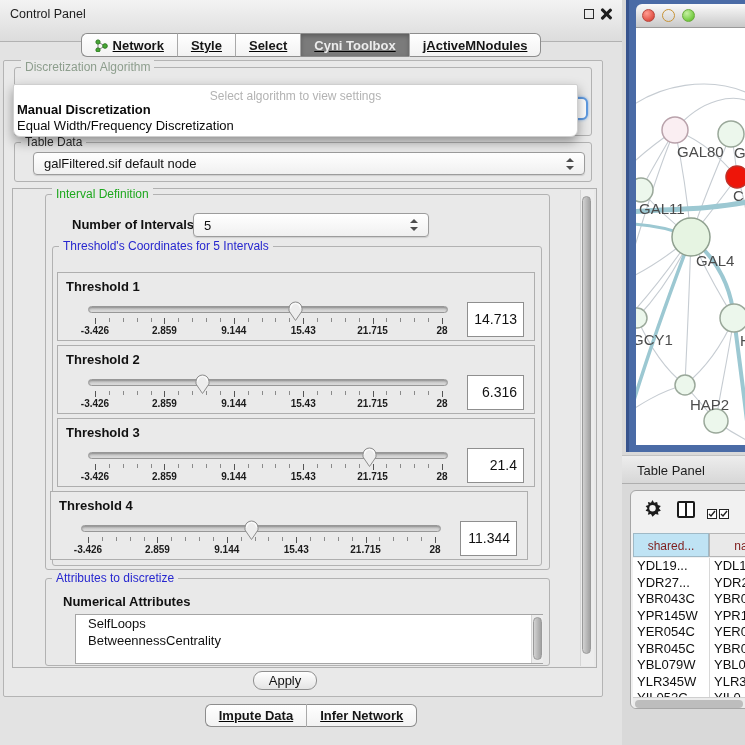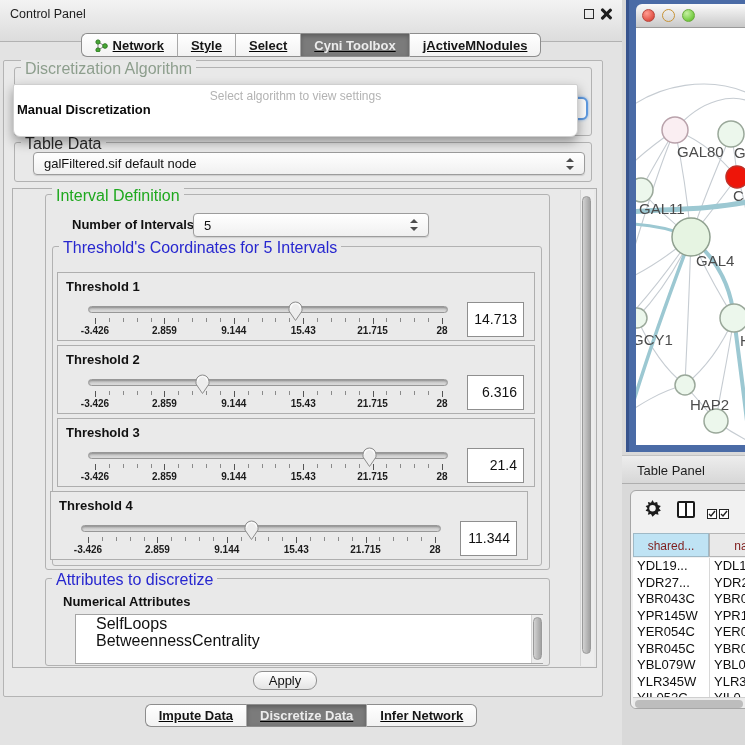--- a/index.html
+++ b/index.html
@@ -21,21 +21,21 @@
   #top-tabs{left:0;top:33px;width:622px;height:24px;}
   #bottom-tabs{left:0;top:704px;width:622px;height:23px;}
   .tab{height:100%;display:flex;align-items:center;gap:5px;padding:0 13px;background:linear-gradient(#ffffff,#f2f2f2);color:#161616;font-size:13px;font-weight:bold;border-top:1px solid #8d8d8d;border-bottom:1px solid #8d8d8d;border-left:1px solid #a9a9a9;cursor:default;}
   .tab:first-child{border-left:1px solid #8d8d8d;border-radius:6px 0 0 6px;}
   .tab:last-child{border-right:1px solid #8d8d8d;border-radius:0 6px 6px 0;}
   .tab.sel{background:#7b7b7b;color:#ececec;box-shadow:inset 0 2px 4px rgba(0,0,0,.25);}
 
   
   #outer-panel{left:3px;top:60px;width:600px;height:637px;background:#e9e9e9;border:1px solid #b4b4b4;border-radius:2px;}
   .group{border:1px solid #b2b2b2;border-radius:3px;}
-  .grouplabel{position:absolute;top:-8px;left:6px;background:#e9e9e9;padding:0 4px;font-size:16px;white-space:nowrap;}
+  .grouplabel{position:absolute;top:-8px;left:6px;background:#e9e9e9;padding:0 4px;font-size:12px;white-space:nowrap;}
   .g-green{color:#1ea81e;}
   .g-blue{color:#2727cf;}
   .g-gray{color:#2b2b2b;}
   .g-faded{color:#8d9e8d;}
 
   
   .combo{background:linear-gradient(#ffffff,#f0f0f0);border:1px solid #9c9c9c;border-radius:4px;font-size:13px;color:#111;display:flex;align-items:center;padding:0 10px;box-shadow:0 1px 1px rgba(0,0,0,.12);}
   .stepper{position:absolute;right:9px;top:50%;transform:translateY(-50%);width:9px;height:12px;}
   .stepper .up{position:absolute;left:0;top:0;width:0;height:0;border-left:4.5px solid transparent;border-right:4.5px solid transparent;border-bottom:4.5px solid #4d4d4d;}
   .stepper .dn{position:absolute;left:0;bottom:0;width:0;height:0;border-left:4.5px solid transparent;border-right:4.5px solid transparent;border-top:4.5px solid #4d4d4d;}
@@ -49,21 +49,21 @@
   .thr-box{position:absolute;width:478px;height:69px;border:1px solid #aeaeae;background:#eaeaea;}
   .thr-title{position:absolute;left:8px;top:6px;font-size:13px;font-weight:bold;color:#111;}
   .thr-track{position:absolute;left:30px;top:33px;width:360px;height:7px;border:1px solid #979797;border-radius:4px;background:linear-gradient(#bdbdbd,#dedede);box-shadow:inset 0 1px 2px rgba(0,0,0,.25);}
   .thr-thumb{position:absolute;top:27px;width:17px;height:22px;}
   .tick{position:absolute;width:1px;background:#6e6e6e;}
   .ticklabel{position:absolute;width:46px;text-align:center;font-size:10px;font-weight:bold;color:#1c1c1c;}
   .thr-value{position:absolute;left:409px;top:29px;width:57px;height:35px;background:#fff;border:1px solid #8f8f8f;font-size:14px;color:#111;text-align:right;line-height:33px;padding-right:6px;}
 
   
   #attr-list{left:75px;top:614px;width:468px;height:50px;background:#fff;border:1px solid #a5a5a5;overflow:hidden;z-index:2;}
-  .attr-item{font-size:16px;color:#111;line-height:17px;padding-left:20px;white-space:nowrap;}
+  .attr-item{font-size:13px;color:#111;line-height:17px;padding-left:12px;white-space:nowrap;}
   .vsb{position:absolute;background:#ededed;border-left:1px solid #d5d5d5;}
   .vsb .thumb{position:absolute;left:1px;width:9px;background:linear-gradient(90deg,#d2d2d2,#a2a2a2);border:1px solid #9a9a9a;border-radius:5px;}
 
   #apply-btn{left:253px;top:671px;width:64px;height:19px;background:linear-gradient(#ffffff,#e4e4e4);border:1px solid #909090;border-radius:9px;font-size:13px;color:#111;text-align:center;line-height:17px;z-index:2;}
 
   
   #right-bg{left:622px;top:0;width:123px;height:745px;background:#d9d9d9;}
   #net-frame{left:626px;top:0;width:119px;height:452px;background:#4a6ba6;border-left:3px solid #37538d;}
   #net-titlebar{left:636px;top:4px;width:109px;height:24px;background:linear-gradient(#fafafa,#c9c9c9);border-radius:6px 0 0 0;border-bottom:1px solid #9a9a9a;}
   .light{position:absolute;top:5px;width:13px;height:13px;border-radius:50%;}
@@ -253,20 +253,21 @@
   <div class="abs" id="outer-panel"></div>
 
   <div class="abs group" style="left:14px;top:67px;width:578px;height:69px;">
     <span class="grouplabel g-faded">Discretization Algorithm</span>
   </div>
   <div class="abs" style="left:560px;top:97px;width:28px;height:23px;background:#fff;border:2px solid #5f9ae0;border-radius:6px;box-shadow:0 0 3px #7fb0ea;"></div>
 
   <div class="abs" id="algo-overlay">
     <div id="algo-hint">Select algorithm to view settings</div>
     <div class="algo-opt" style="top:17px;font-weight:bold;">Manual Discretization</div>
+    <div class="algo-opt" style="top:33px;">Equal Width/Frequency Discretization</div>
   </div>
 
   <div class="abs group" style="left:14px;top:142px;width:578px;height:40px;">
     <span class="grouplabel g-gray">Table Data</span>
   </div>
   <div class="abs combo" style="left:33px;top:152px;width:552px;height:23px;">
     <span>galFiltered.sif default node</span>
     <span class="stepper">
         <span class="up"></span>
         <span class="dn"></span>
@@ -470,20 +471,17 @@
   <div class="abs vsb" style="left:531px;top:615px;width:12px;height:48px;z-index:3;">
     <div class="thumb" style="top:2px;height:43px;"></div>
   </div>
 
   <div class="abs" id="apply-btn">Apply</div>
 
   <div class="abs tabrow" id="bottom-tabs">
       <div class="tab">
         <span>Impute Data</span>
       </div>
-      <div class="tab sel">
-        <span>Discretize Data</span>
-      </div>
       <div class="tab">
         <span>Infer Network</span>
       </div>
     </div>
 </div>
 
 </body></html>

